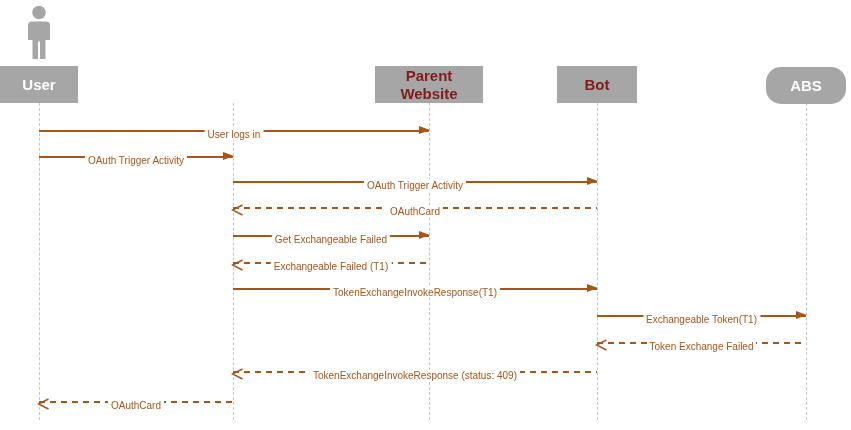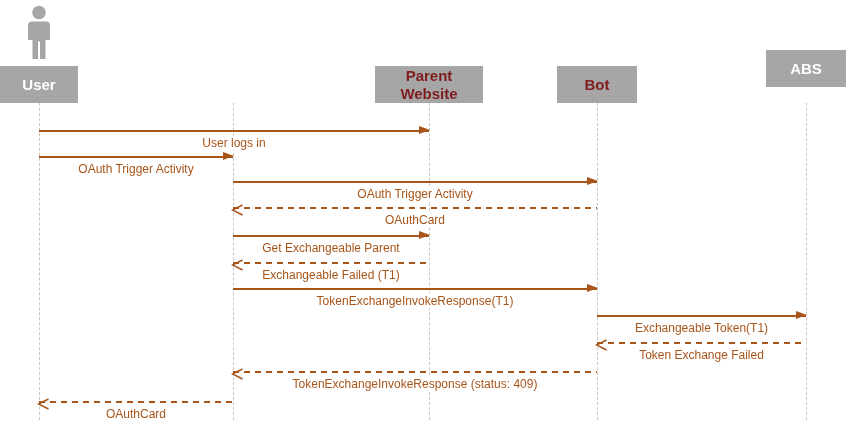--- a/index.html
+++ b/index.html
@@ -29,25 +29,25 @@
   .msg-line{
     position:absolute;left:0;right:0;top:-0.8px;height:1.6px;
     background:var(--accent);
   }
   .msg-line.dashed{
     background:repeating-linear-gradient(to right,
       var(--accent) 0, var(--accent) 6px,
       transparent 6px, transparent 11px);
   }
   .msg-label{
-    position:absolute;left:50%;top:12px;
+    position:absolute;left:50%;top:3px;
     transform:translate(-50%,-50%);
     background:#ffffff;
     color:var(--accent);
-    font-size:12px;
+    font-size:10px;
     padding:0 3px;
     white-space:nowrap;
   }
   .arrow-solid{
     position:absolute;width:0;height:0;top:-5px;
     border-top:4.6px solid transparent;
     border-bottom:4.6px solid transparent;
   }
   .arrow-solid.right{right:-1px;border-left:11px solid var(--accent);}
   .arrow-open{position:absolute;top:-6px;}
@@ -68,21 +68,21 @@
     <div class="lifeline" style="left: 233px; top: 103px; height: 317px; border-left-color: rgb(198, 198, 198);"></div>
     <div class="lifeline" style="left: 429px; top: 103px; height: 317px; border-left-color: rgb(198, 198, 198);"></div>
     <div class="participant wrap" style="left: 375px; top: 66px; width: 108px; height: 37px; background: rgb(166, 166, 166); color: #7f1d1d;">
       <span class="plabel">Parent Website</span>
     </div>
     <div class="lifeline" style="left: 597px; top: 103px; height: 317px; border-left-color: rgb(198, 198, 198);"></div>
     <div class="participant" style="left: 557px; top: 66px; width: 80px; height: 37px; background: rgb(166, 166, 166); color: #7f1d1d;">
       <span class="plabel">Bot</span>
     </div>
     <div class="lifeline" style="left: 806px; top: 103px; height: 317px; border-left-color: rgb(198, 198, 198);"></div>
-    <div class="participant" style="left: 766px; top: 50px; width: 80px; height: 37px; background: rgb(166, 166, 166); color: rgb(255, 255, 255);">
+    <div class="participant" style="left: 766px; top: 67px; width: 80px; height: 37px; background: rgb(166, 166, 166); color: rgb(255, 255, 255); border-radius: 15px;">
       <span class="plabel">ABS</span>
     </div>
     <div class="message" style="left: 39px; top: 131px; width: 390px;">
       <div class="msg-line"></div>
       <div class="arrow-solid right"></div>
       <span class="msg-label">User logs in</span>
     </div>
     <div class="message" style="left: 39px; top: 157px; width: 194px;">
       <div class="msg-line"></div>
       <div class="arrow-solid right"></div>
@@ -96,21 +96,21 @@
     <div class="message" style="left: 233px; top: 208px; width: 364px;">
       <div class="msg-line dashed"></div>
       <div class="arrow-open left"><svg width="13" height="12" viewBox="0 0 13 12">
           <path d="M11.5,1 L1.5,6 L11.5,11" fill="none" stroke="#a8551a" stroke-width="1.5"></path>
         </svg></div>
       <span class="msg-label">OAuthCard</span>
     </div>
     <div class="message" style="left: 233px; top: 236px; width: 196px;">
       <div class="msg-line"></div>
       <div class="arrow-solid right"></div>
-      <span class="msg-label">Get Exchangeable Parent</span>
+      <span class="msg-label">Get Exchangeable Failed</span>
     </div>
     <div class="message" style="left: 233px; top: 263px; width: 196px;">
       <div class="msg-line dashed"></div>
       <div class="arrow-open left"><svg width="13" height="12" viewBox="0 0 13 12">
           <path d="M11.5,1 L1.5,6 L11.5,11" fill="none" stroke="#a8551a" stroke-width="1.5"></path>
         </svg></div>
       <span class="msg-label">Exchangeable Failed (T1)</span>
     </div>
     <div class="message" style="left: 233px; top: 289px; width: 364px;">
       <div class="msg-line"></div>

